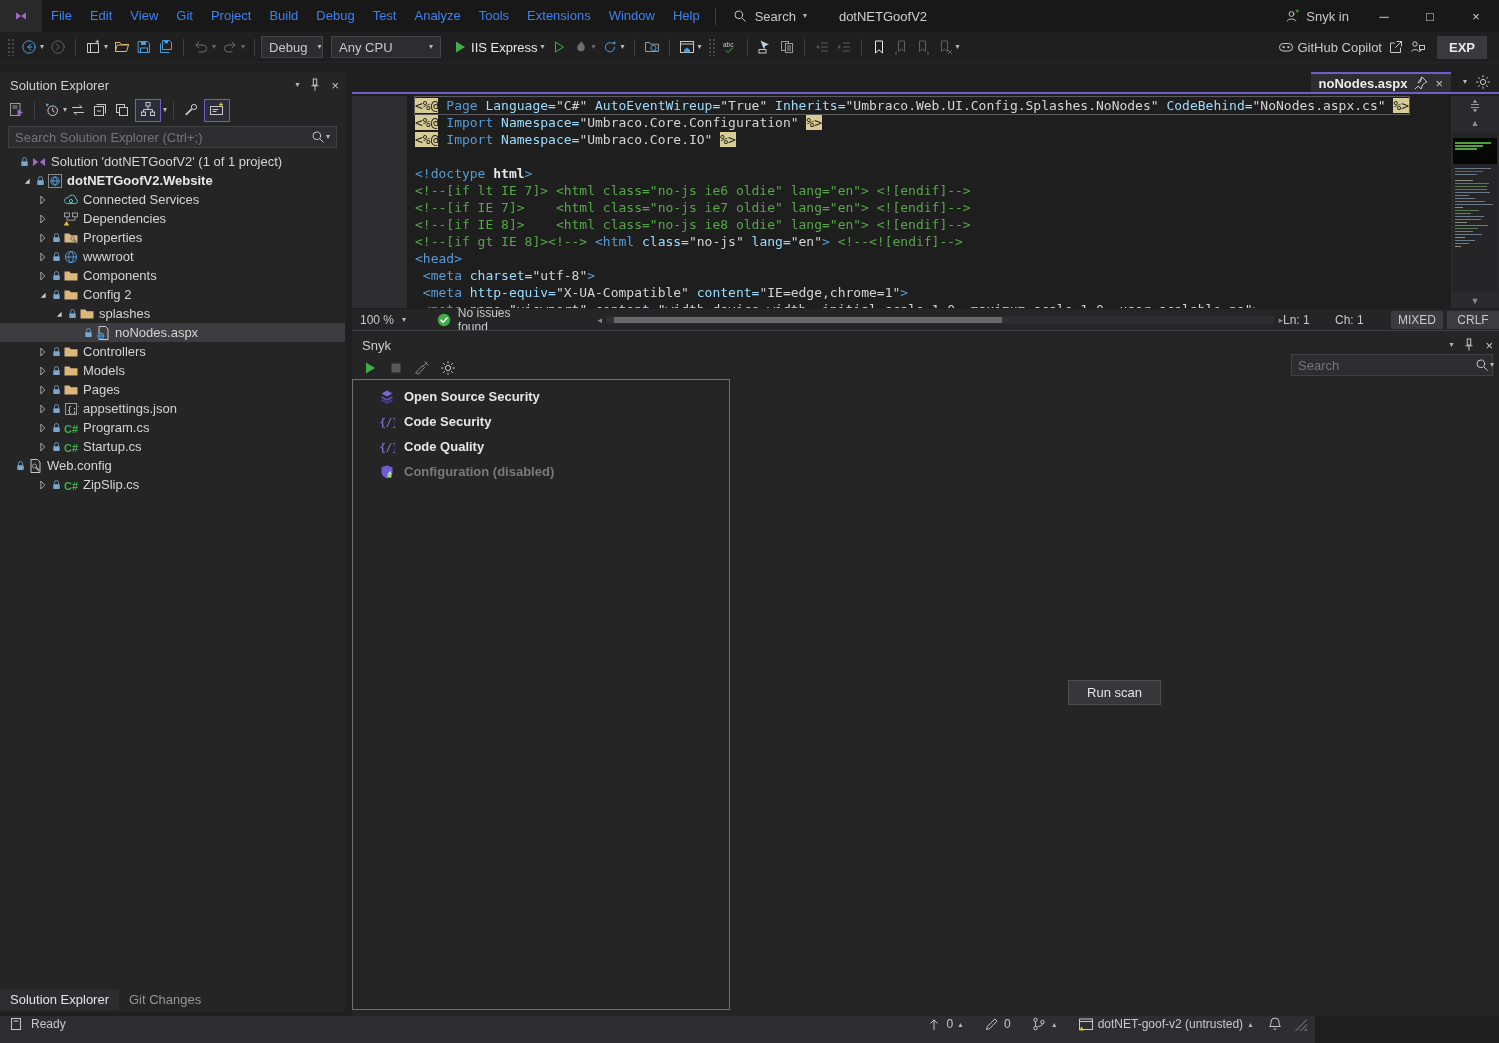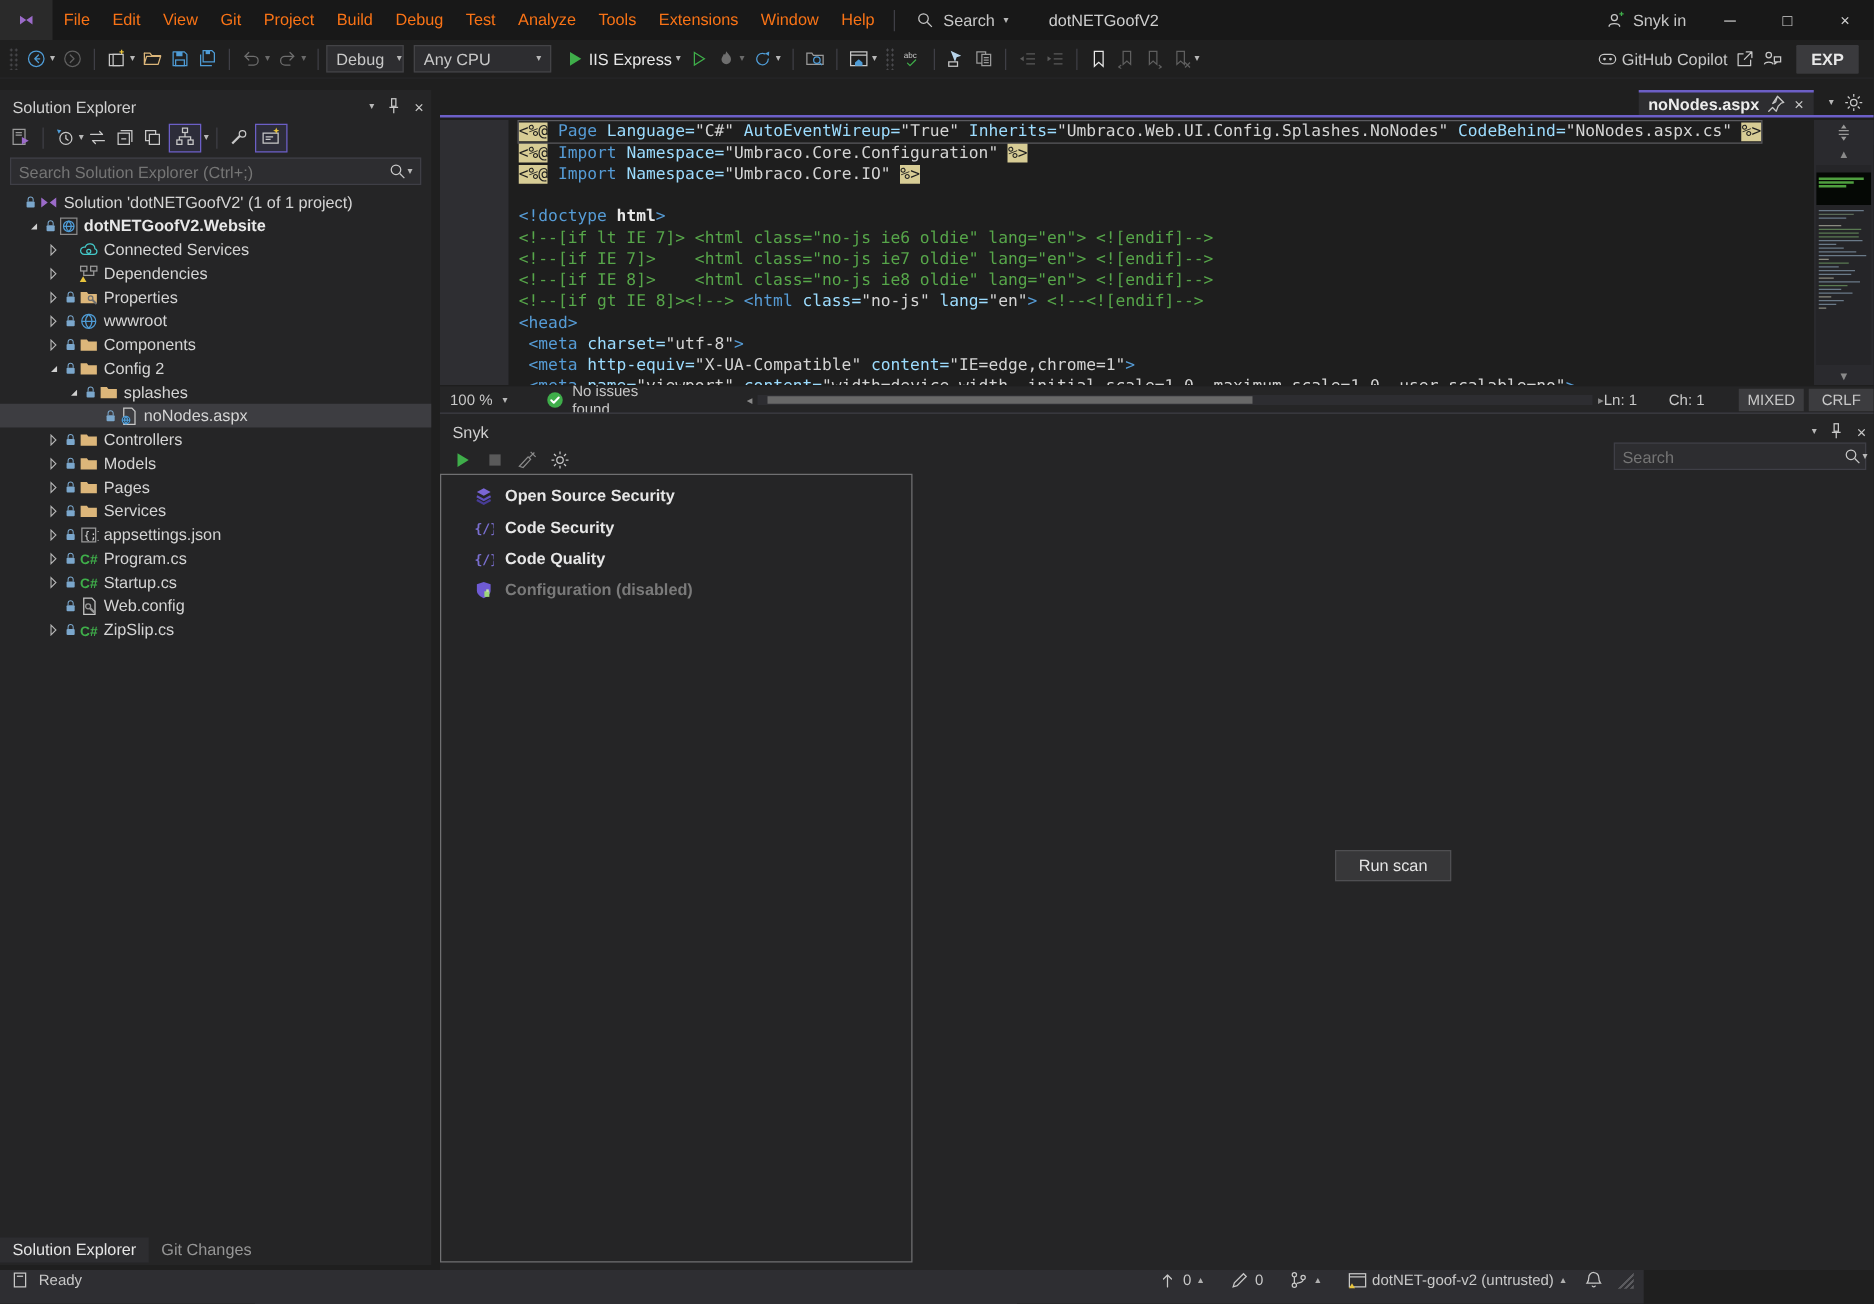--- a/index.html
+++ b/index.html
@@ -7,21 +7,21 @@
 body{position:relative;background:#1f1f1f;color:#c8c8c8;font-family:"Liberation Sans",sans-serif;font-size:13px;overflow:hidden}
 .icon{display:inline-flex;align-items:center;justify-content:center;width:16px;height:16px;flex:none}
 .icon svg{display:block}
 .caret{font-size:8px;color:#b8b8b8;line-height:1}
 .caret.dim{color:#6a6a6a}
 .sep{width:1px;height:17px;background:#3f3f46;margin:0 6px;flex:none}
 
 .titlebar{position:absolute;left:0;top:0;width:1499px;height:32px;background:#181818;display:flex;align-items:center}
 .vs-logo{width:42px;height:32px;display:flex;align-items:center;justify-content:center;background:#2a2a2a}
 .menubar{display:flex;align-items:center}
-.menu-item{padding:0 9px;line-height:32px;color:#f97316;cursor:default}
+.menu-item{padding:0 9px;line-height:32px;color:#3b82f6;cursor:default}
 .search-ctl{display:flex;align-items:center;gap:7px;padding:0 10px}
 .tb-title{margin-left:22px;color:#cfcfcf}
 .tb-right{margin-left:auto;display:flex;align-items:center}
 .signin{display:flex;align-items:center;gap:6px;padding:0 12px}
 .win-btn{width:46px;height:32px;display:flex;align-items:center;justify-content:center;color:#cfcfcf;font-size:13px}
 
 .toolbar{position:absolute;left:0;top:32px;width:1499px;height:31px;background:#1f1f1f;display:flex;align-items:center;padding:0 4px;border-bottom:1px solid #262629}
 .tool-btn{display:flex;align-items:center;gap:3px;padding:2px 3px;border-radius:2px}
 .grip{width:8px;height:18px;margin:0 3px;background:radial-gradient(circle,#4a4a4e 1px,transparent 1.1px);background-size:4px 4px}
 .combo{display:flex;align-items:center;justify-content:space-between;background:#2d2d30;border:1px solid #434346;height:22px;padding:0 7px;gap:10px}
@@ -739,39 +739,20 @@
           </svg>
         </span>
         <span class="icon lock">
           <svg width="16" height="16" viewBox="0 0 16 16">
             <rect x="4" y="7" width="8" height="6" rx="1" fill="#7ba7cc"></rect>
             <path d="M5.5 7V5a2.5 2.5 0 0 1 5 0v2" stroke="#7ba7cc" fill="none"></path>
           </svg>
         </span>
         <span class="icon">
           <svg width="16" height="16" viewBox="0 0 16 16">
-            <path d="M1.5 3.5h5l1.2 1.7h6.8v7.3H1.5z" fill="#dcb67a"></path>
-          </svg>
-        </span>
-        <span class="tree-label">Services</span>
-      </div>
-      <div class="tree-row" style="padding-left: 36px;">
-        <span class="icon arrow">
-          <svg width="16" height="16" viewBox="0 0 16 16">
-            <path d="M5.5 3.5L10 8l-4.5 4.5z" stroke="#b8b8b8" fill="none"></path>
-          </svg>
-        </span>
-        <span class="icon lock">
-          <svg width="16" height="16" viewBox="0 0 16 16">
-            <rect x="4" y="7" width="8" height="6" rx="1" fill="#7ba7cc"></rect>
-            <path d="M5.5 7V5a2.5 2.5 0 0 1 5 0v2" stroke="#7ba7cc" fill="none"></path>
-          </svg>
-        </span>
-        <span class="icon">
-          <svg width="16" height="16" viewBox="0 0 16 16">
             <rect x="2.5" y="2.5" width="11" height="11" stroke="#9a9a9a" fill="none"></rect>
             <text x="4" y="11.5" font-size="8.5" fill="#dcdcdc" font-family="monospace">{;}</text>
           </svg>
         </span>
         <span class="tree-label">appsettings.json</span>
       </div>
       <div class="tree-row" style="padding-left: 36px;">
         <span class="icon arrow">
           <svg width="16" height="16" viewBox="0 0 16 16">
             <path d="M5.5 3.5L10 8l-4.5 4.5z" stroke="#b8b8b8" fill="none"></path>
@@ -802,21 +783,21 @@
             <path d="M5.5 7V5a2.5 2.5 0 0 1 5 0v2" stroke="#7ba7cc" fill="none"></path>
           </svg>
         </span>
         <span class="icon">
           <svg width="16" height="16" viewBox="0 0 16 16">
             <text x="1" y="12.5" font-size="11" font-weight="bold" fill="#3fae4a" font-family="sans-serif">C#</text>
           </svg>
         </span>
         <span class="tree-label">Startup.cs</span>
       </div>
-      <div class="tree-row" style="padding-left: 36px;">
+      <div class="tree-row" style="">
         <span class="icon arrow"></span>
         <span class="icon lock">
           <svg width="16" height="16" viewBox="0 0 16 16">
             <rect x="4" y="7" width="8" height="6" rx="1" fill="#7ba7cc"></rect>
             <path d="M5.5 7V5a2.5 2.5 0 0 1 5 0v2" stroke="#7ba7cc" fill="none"></path>
           </svg>
         </span>
         <span class="icon">
           <svg width="16" height="16" viewBox="0 0 16 16">
             <path d="M4 1.5h6.5l2.5 2.5v10.5H4z" stroke="#c8c8c8" fill="none"></path>

